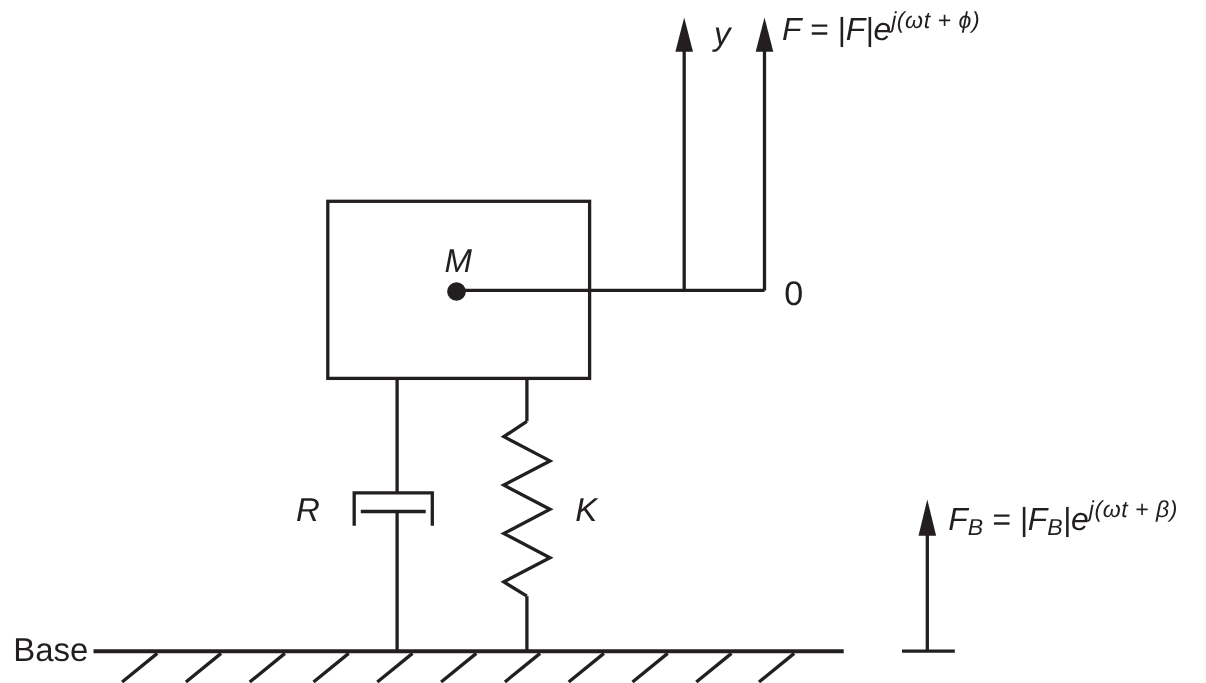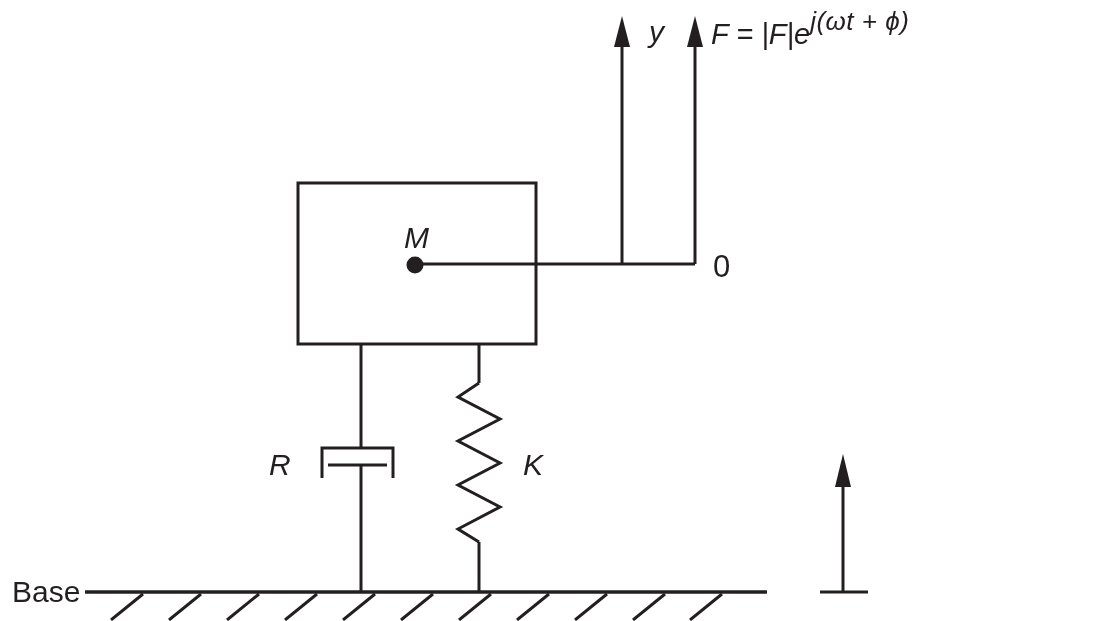--- a/index.html
+++ b/index.html
@@ -25,21 +25,21 @@
     position: absolute;
     white-space: nowrap;
     line-height: 1.1;
     color: #231f20;
   }
   .italic { font-style: italic; }
   .fs30 { font-size: 30px; }
   .fs31 { font-size: 31px; }
   .formula { font-size: 29px; font-style: italic; }
   .formula .sup {
-    font-size: 26px;
+    font-size: 21px;
     vertical-align: 0.55em;
     letter-spacing: 0.5px;
   }
   .formula .sub {
     font-size: 21px;
     vertical-align: -0.25em;
   }
 </style>
 </head>
 <body>
@@ -110,16 +110,19 @@
   </div>
 
   <div class="label italic fs30" style="left:404px; top:221px;">M</div>
 
   <div class="label fs31" style="left:713px; top:250px;">0</div>
 
   <div class="label italic fs30" style="left:269px; top:448px;">R</div>
 
   <div class="label italic fs30" style="left:523px; top:448px;">K</div>
 
+  <div class="label formula" style="left:862px; top:452px;">
+    <span>F</span><span class="sub">B</span><span> = |F</span><span class="sub">B</span><span>|e</span><span class="sup">j(ωt + β)</span>
+  </div>
 
   <div class="label fs30" style="left:12px; top:575px;">Base</div>
 
 </div>
 
 </body></html>

